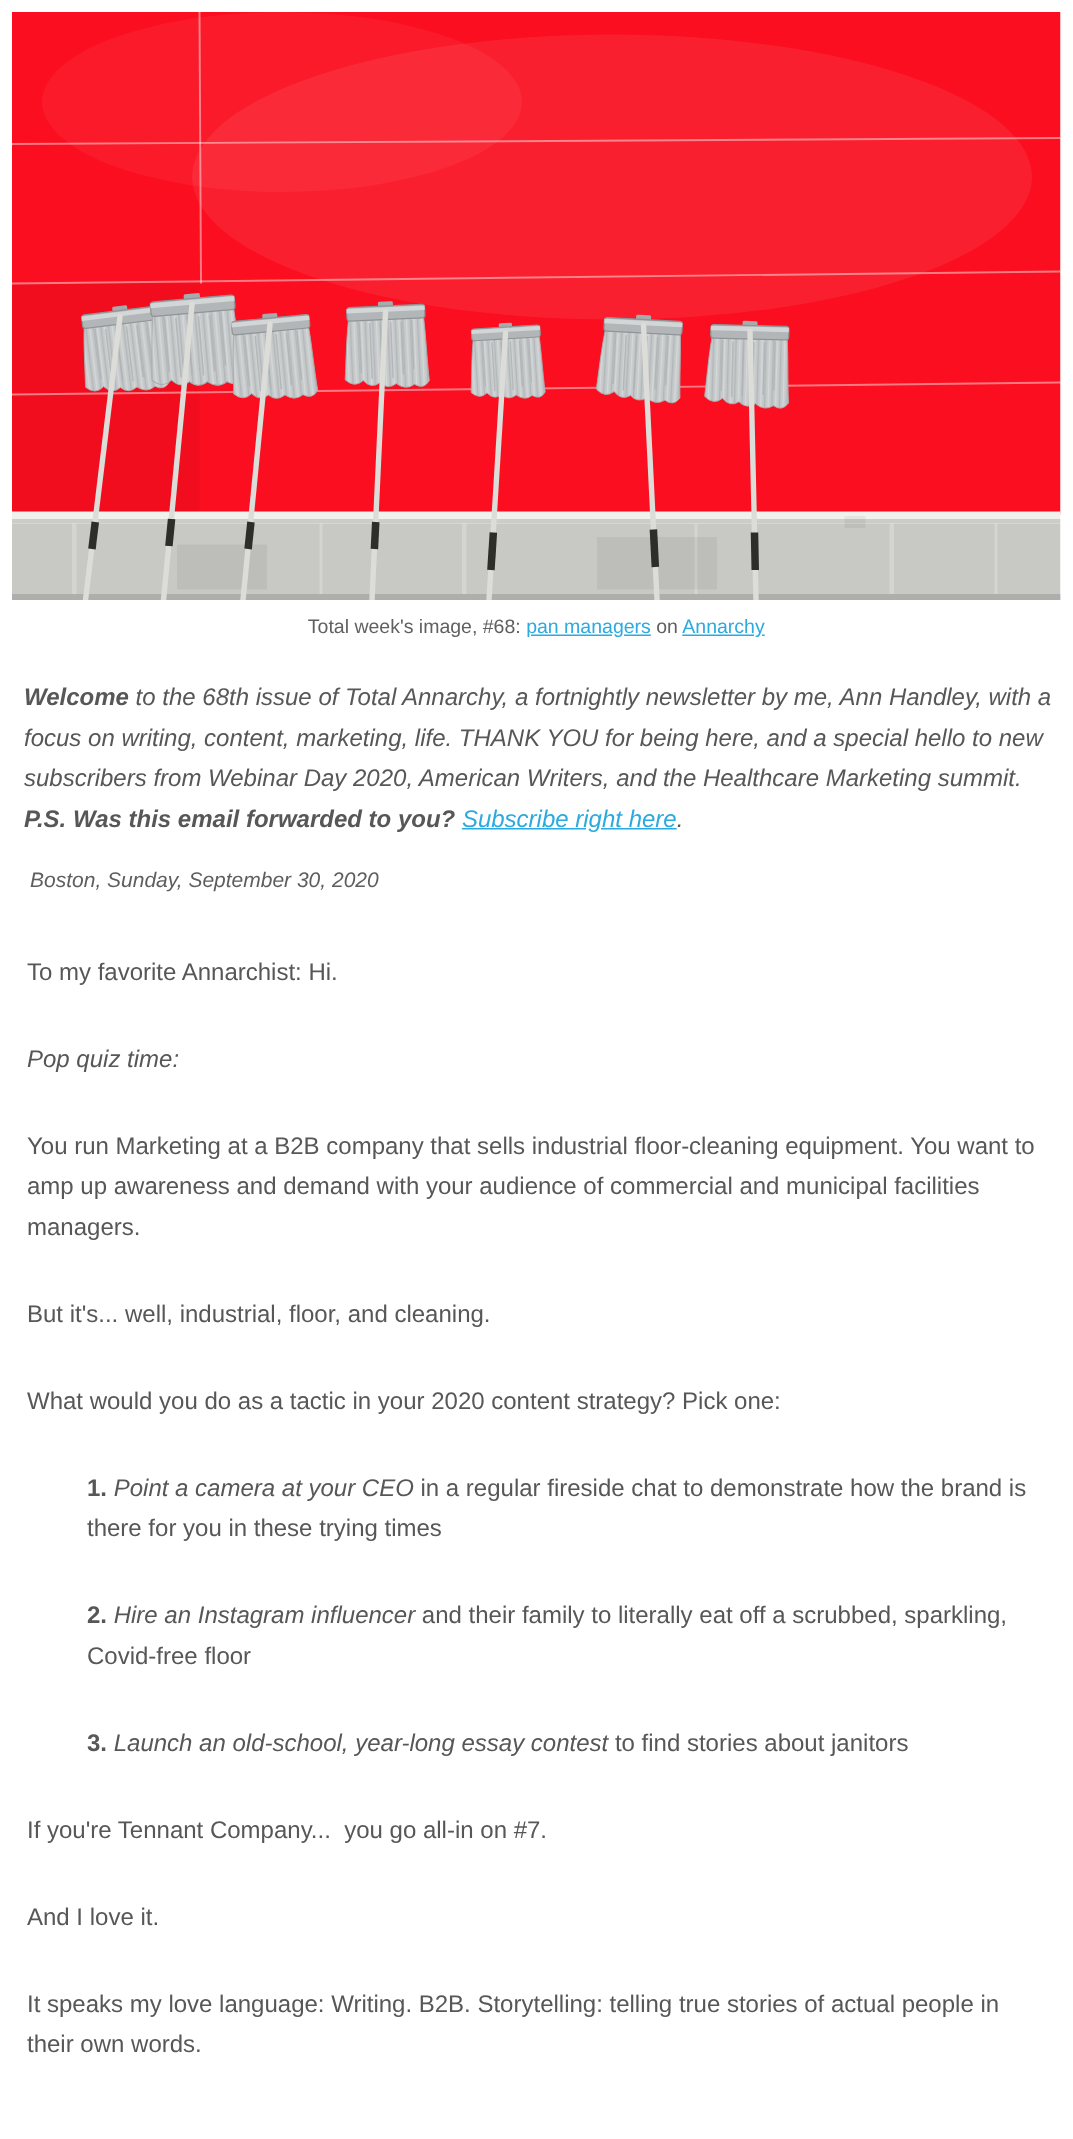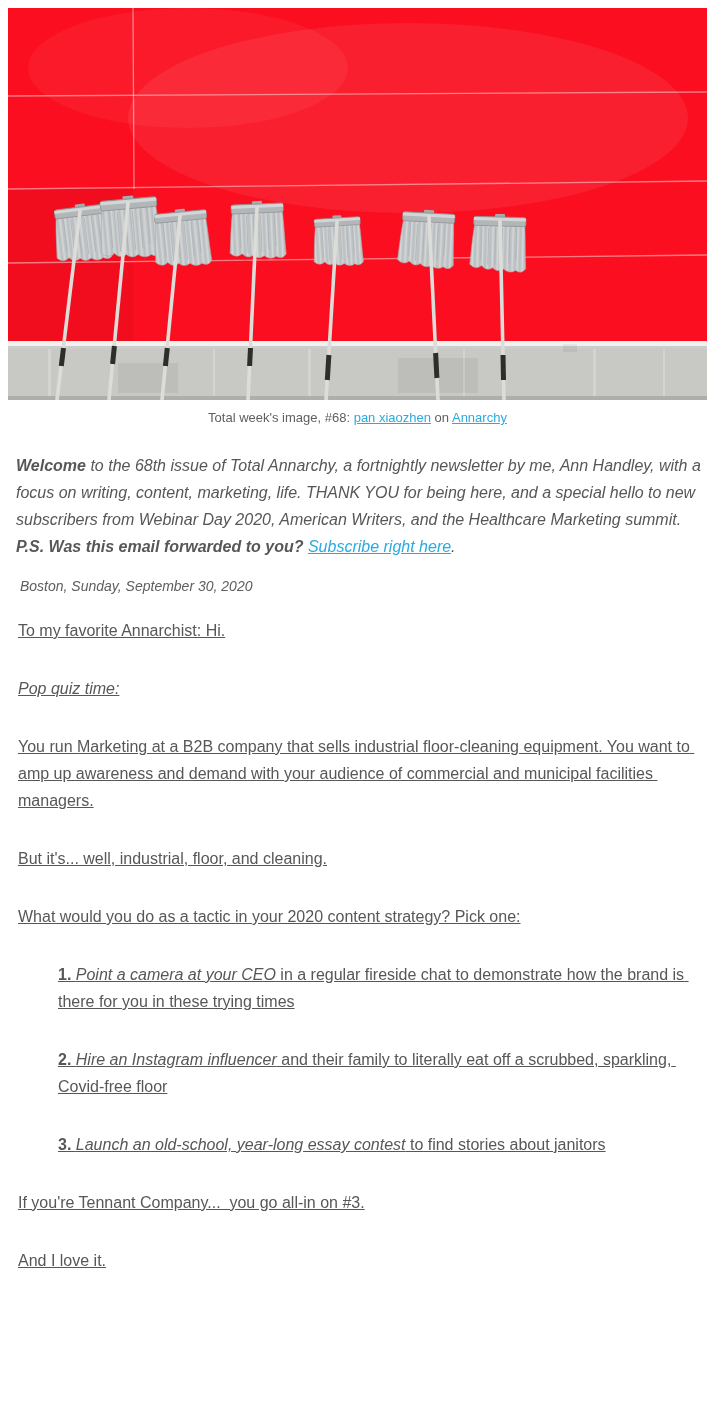--- a/index.html
+++ b/index.html
@@ -45,21 +45,21 @@
   .dateline {
     margin: 16px 20px 0 20px;
     font-size: 14px;
     line-height: 21px;
     font-style: italic;
     color: #5e5e5e;
     white-space: pre-wrap;
   }
 
   
-  .body { margin-top: 20px; padding: 0 18px; font-size: 16px; line-height: 27px; text-decoration: underline; }
+  .body { margin-top: 38px; padding: 0 18px; font-size: 16px; line-height: 27px; }
   .body p { margin: 0 0 31px 0; white-space: pre-wrap; }
   .body p.italic { font-style: italic; }
   .body p.list-item { margin-left: 40px; }
   .body .num { font-weight: bold; }
   .body .opt { font-style: italic; }
 </style>
 </head>
 <body>
 
 <div class="page">
@@ -148,34 +148,35 @@
         <path class="grip" d="M427.6,345 L428.9,370"></path>
       </g>
       <g>
         <use href="#mophead" transform="translate(492,209) rotate(1.5)"></use>
         <path class="handle" d="M492,213 L496,392"></path>
         <path class="grip" d="M495,347 L495.5,372"></path>
       </g>
     </svg>
   </figure>
 
-  <div class="caption"><span>Total week's image, #68: </span><a class="link">pan xiaozhen</a><span> on </span><a class="link">Annarchy</a></div>
+  <div class="caption"><span>Total week's image, #68: </span><a class="link">pan managers</a><span> on </span><a class="link">Annarchy</a></div>
 
   <div class="intro"><strong>Welcome</strong><span> to the 68th issue of Total Annarchy, a fortnightly newsletter by me, Ann Handley, with a focus on writing, content, marketing, life. THANK YOU for being here, and a special hello to new subscribers from Webinar Day 2020, American Writers, and the Healthcare Marketing summit. </span><strong>P.S. Was this email forwarded to you? </strong><a class="link">Subscribe right here</a><span>.</span></div>
 
   <div class="dateline">Boston, Sunday, September 30, 2020</div>
 
   <div class="body">
     <p>To my favorite Annarchist: Hi.</p>
     <p class="italic">Pop quiz time:</p>
     <p>You run Marketing at a B2B company that sells industrial floor-cleaning equipment. You want to amp up awareness and demand with your audience of commercial and municipal facilities managers.</p>
     <p>But it's... well, industrial, floor, and cleaning.</p>
     <p>What would you do as a tactic in your 2020 content strategy? Pick one:</p>
 
     <p class="list-item"><span class="num">1. </span><span class="opt">Point a camera at your CEO</span><span> in a regular fireside chat to demonstrate how the brand is there for you in these trying times</span></p>
     <p class="list-item"><span class="num">2. </span><span class="opt">Hire an Instagram influencer</span><span> and their family to literally eat off a scrubbed, sparkling, Covid-free floor</span></p>
     <p class="list-item"><span class="num">3. </span><span class="opt">Launch an old-school, year-long essay contest</span><span> to find stories about janitors</span></p>
 
-    <p>If you're Tennant Company...  you go all-in on #3.</p>
+    <p>If you're Tennant Company...  you go all-in on #7.</p>
     <p>And I love it.</p>
+    <p>It speaks my love language: Writing. B2B. Storytelling: telling true stories of actual people in their own words.</p>
   </div>
 
 </div>
 
 </body></html>

